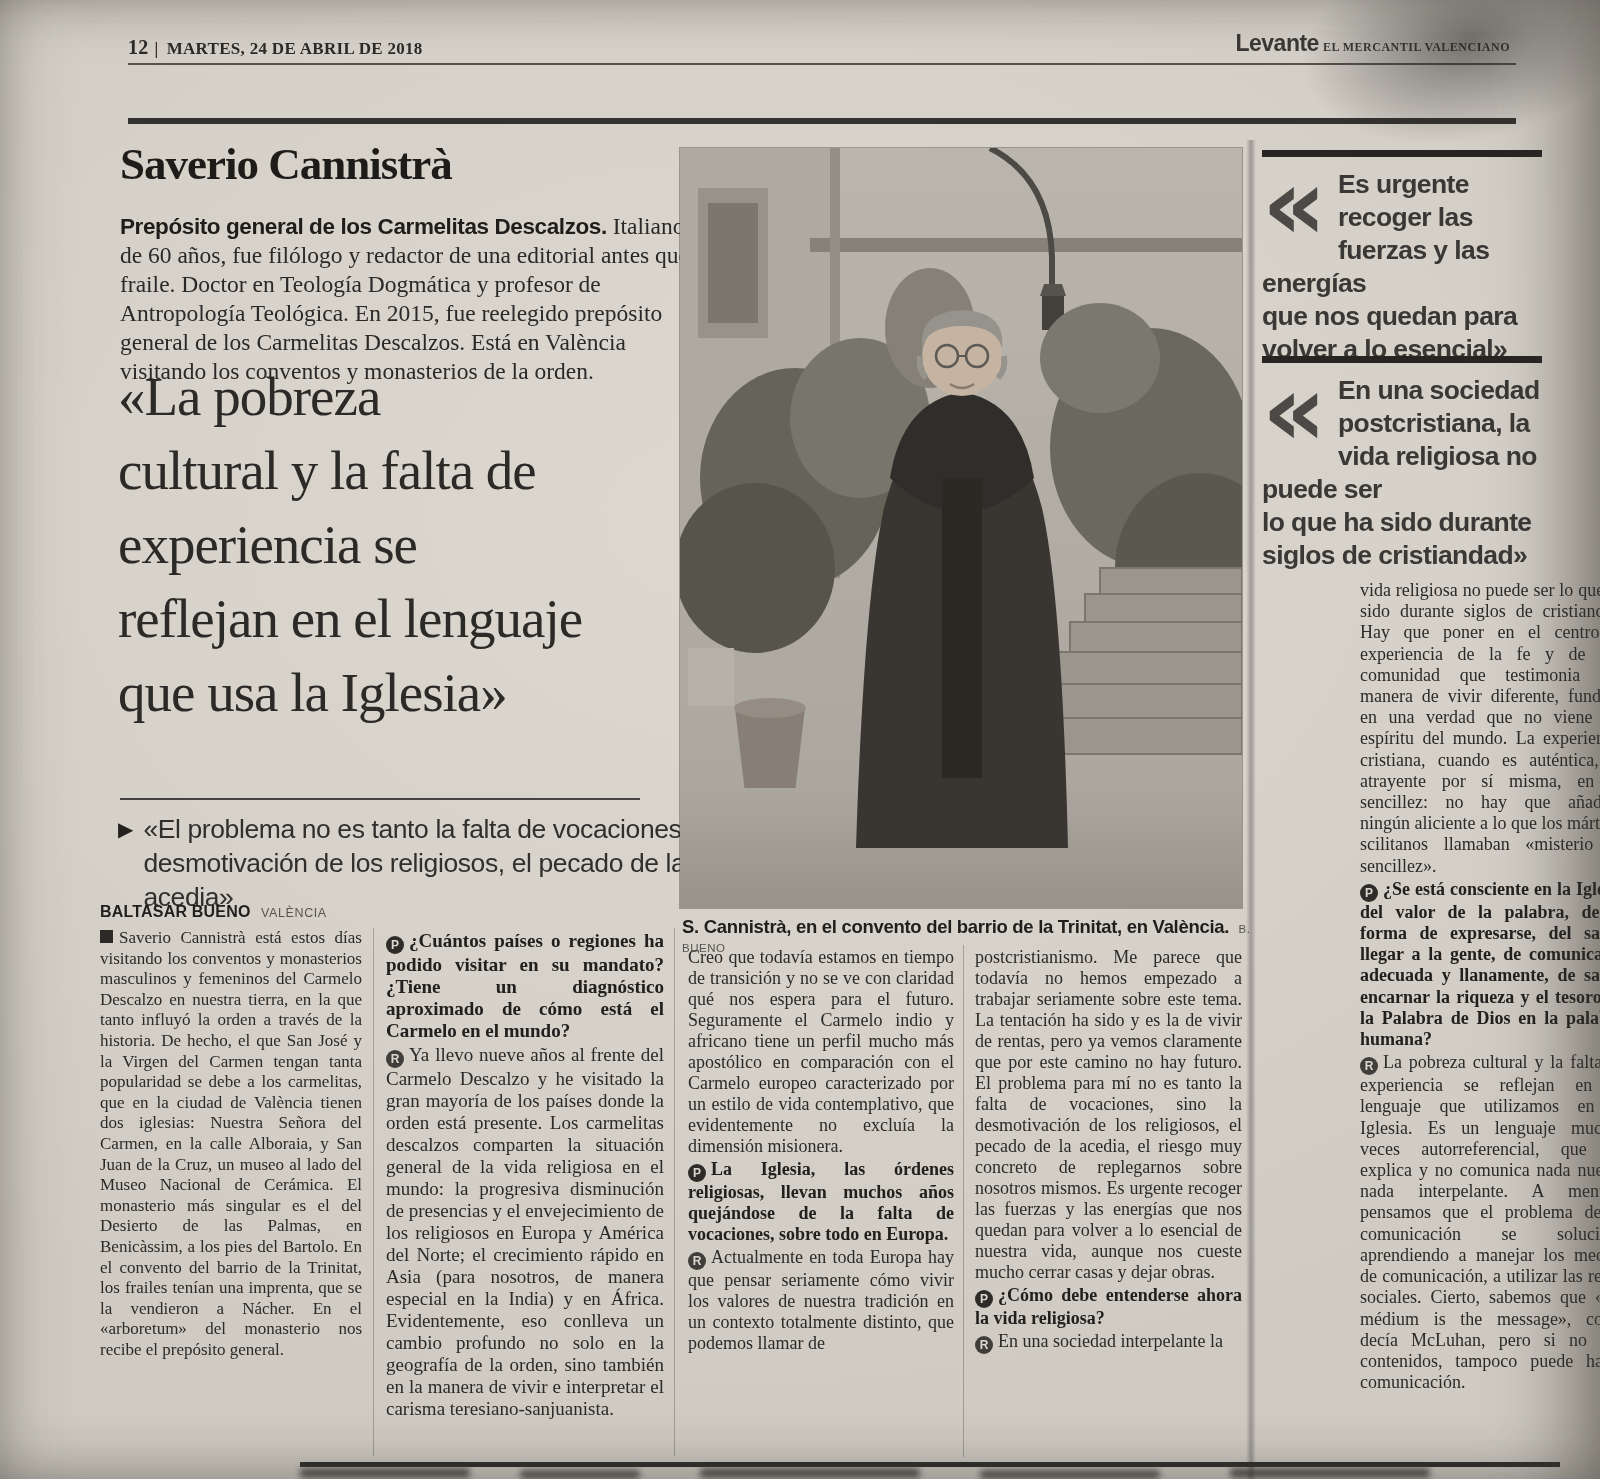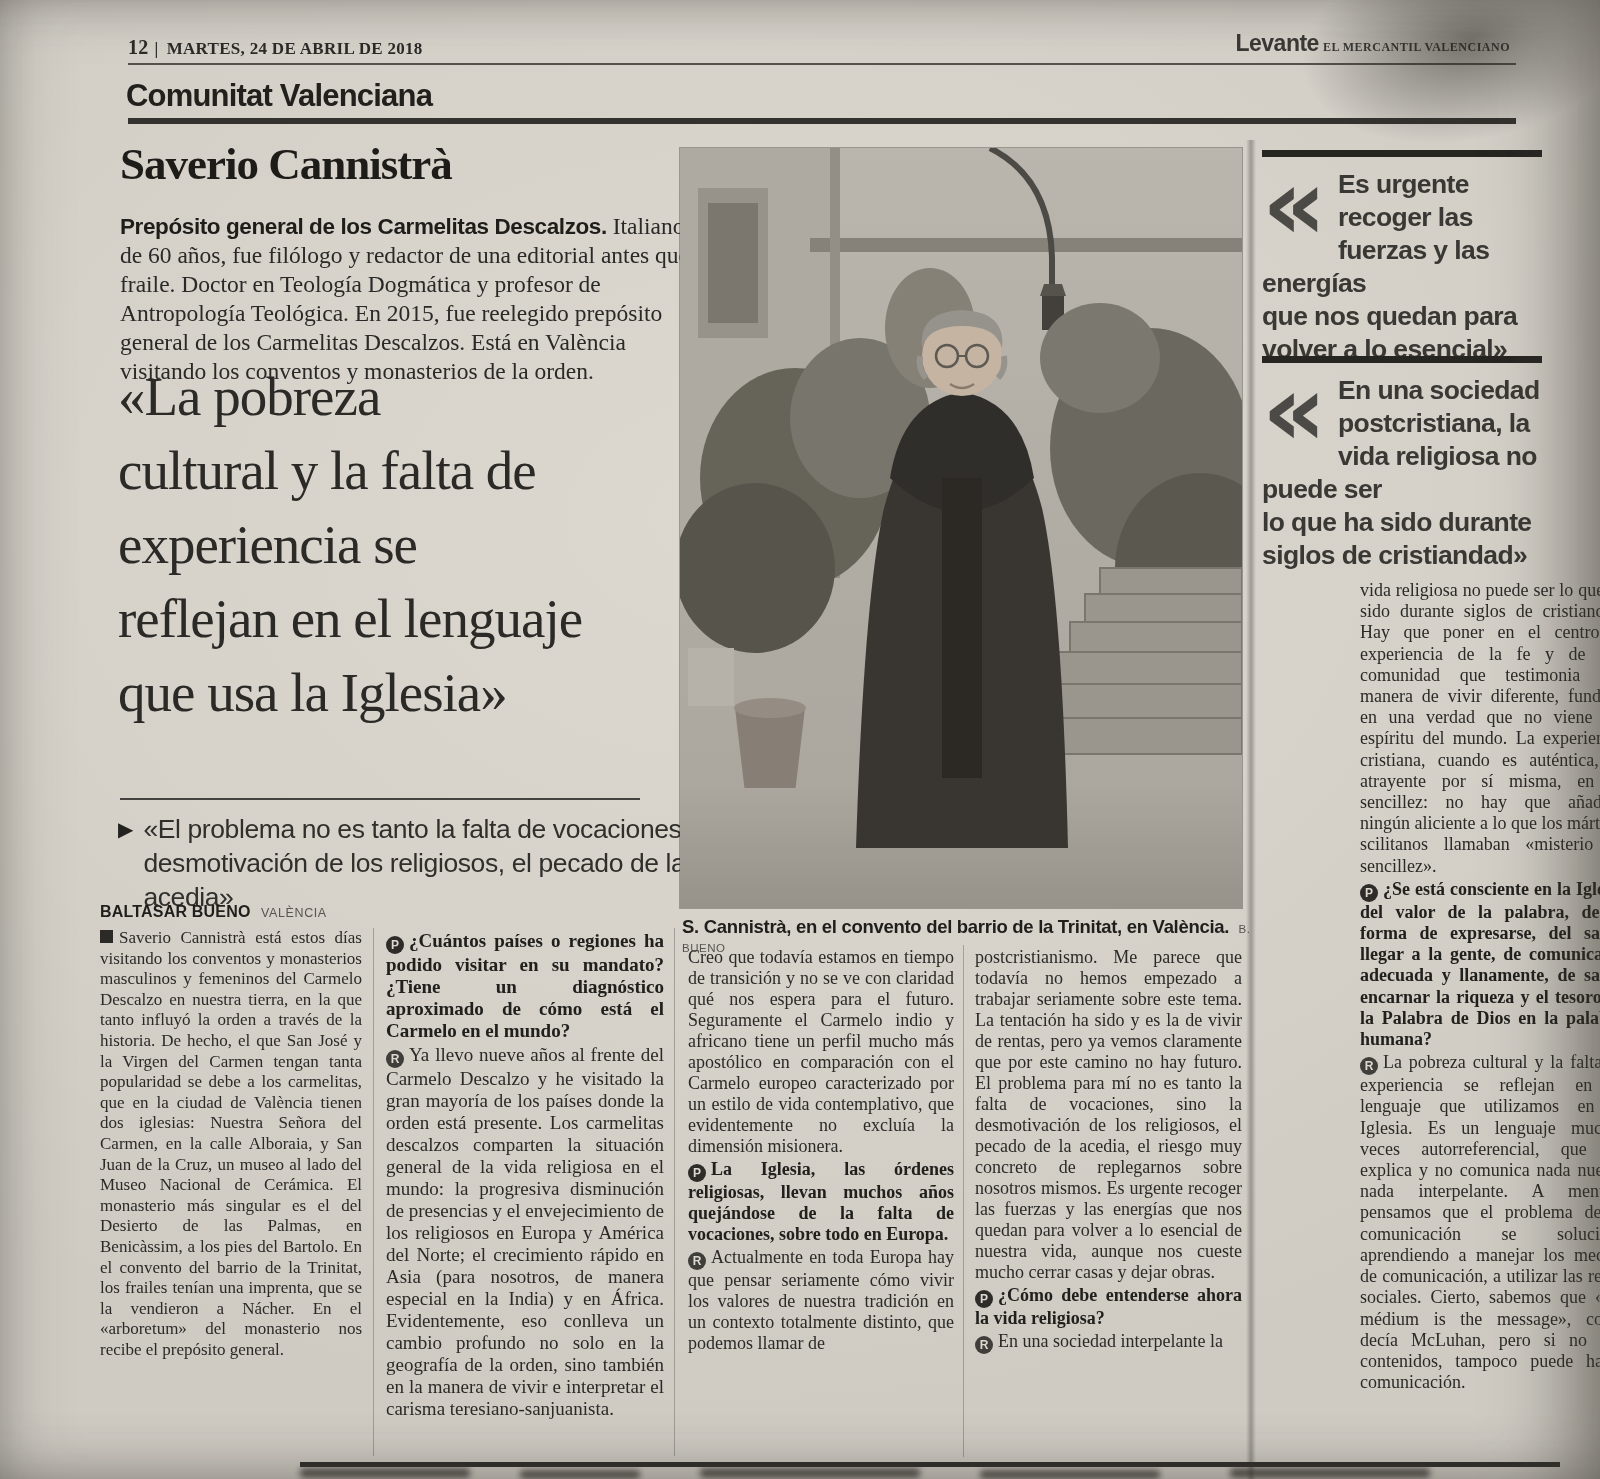--- a/index.html
+++ b/index.html
@@ -89,21 +89,20 @@
 <div class="page">
 
   <div class="dateline">
     <span class="pg">12</span><span class="sep">|</span><span>MARTES, 24 DE ABRIL DE 2018</span>
   </div>
   <div class="masthead">
     <span class="lv">Levante</span>
     <span class="mv">EL MERCANTIL VALENCIANO</span>
   </div>
   <div class="rule-top"></div>
-  <div class="section-title">Comunitat Valenciana</div>
   <div class="section-bar"></div>
 
   <div class="headline">Saverio Cannistrà</div>
   <div class="bio">
     <b>Prepósito general de los Carmelitas Descalzos.</b><span> Italiano, de 60 años, fue filólogo y redactor de una editorial antes que fraile. Doctor en Teología Dogmática y profesor de Antropología Teológica. En 2015, fue reelegido prepósito general de los Carmelitas Descalzos. Está en València visitando los conventos y monasterios de la orden.</span>
   </div>
   <div class="main-quote">«La pobreza
 cultural y la falta de
 experiencia se
 reflejan en el lenguaje

